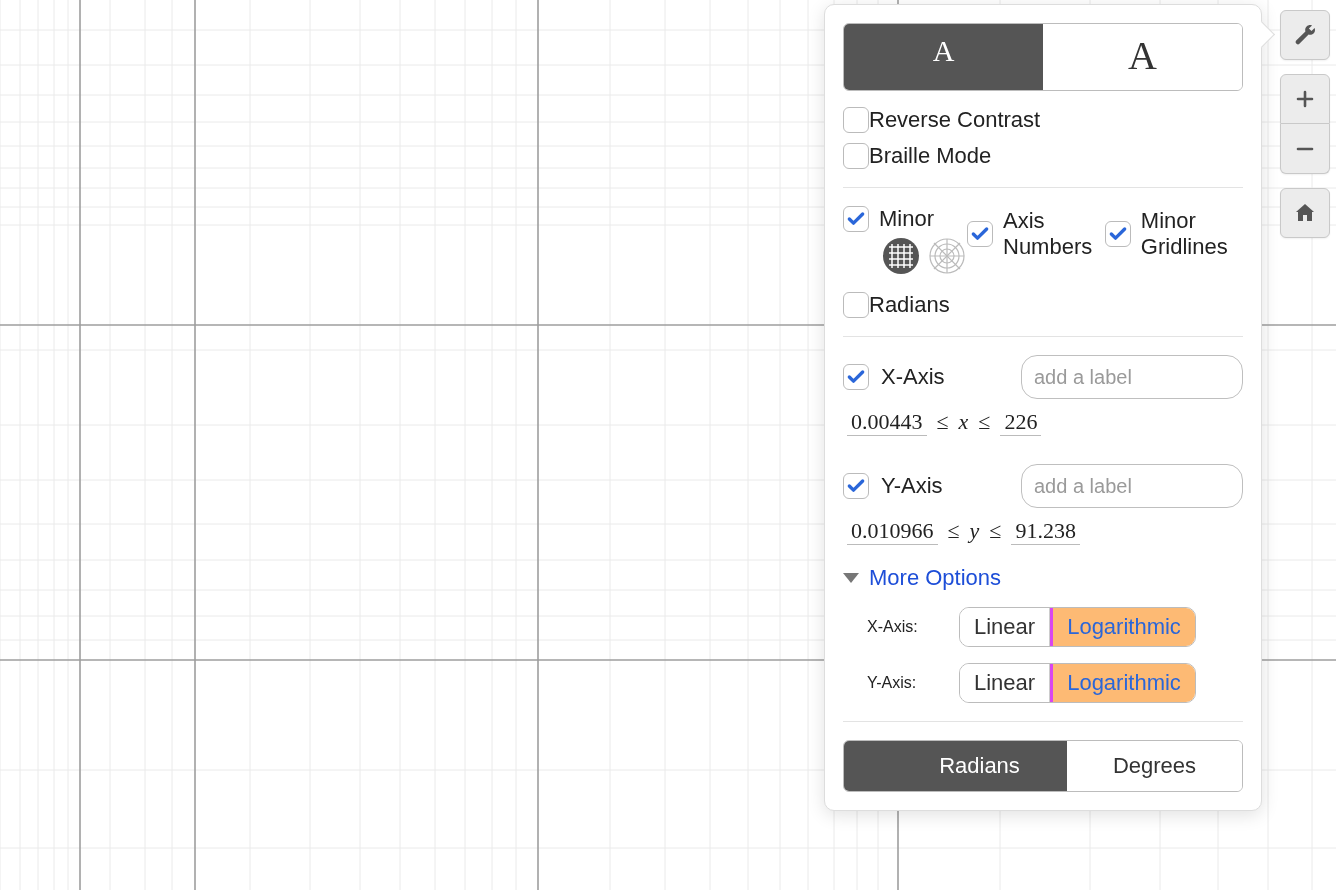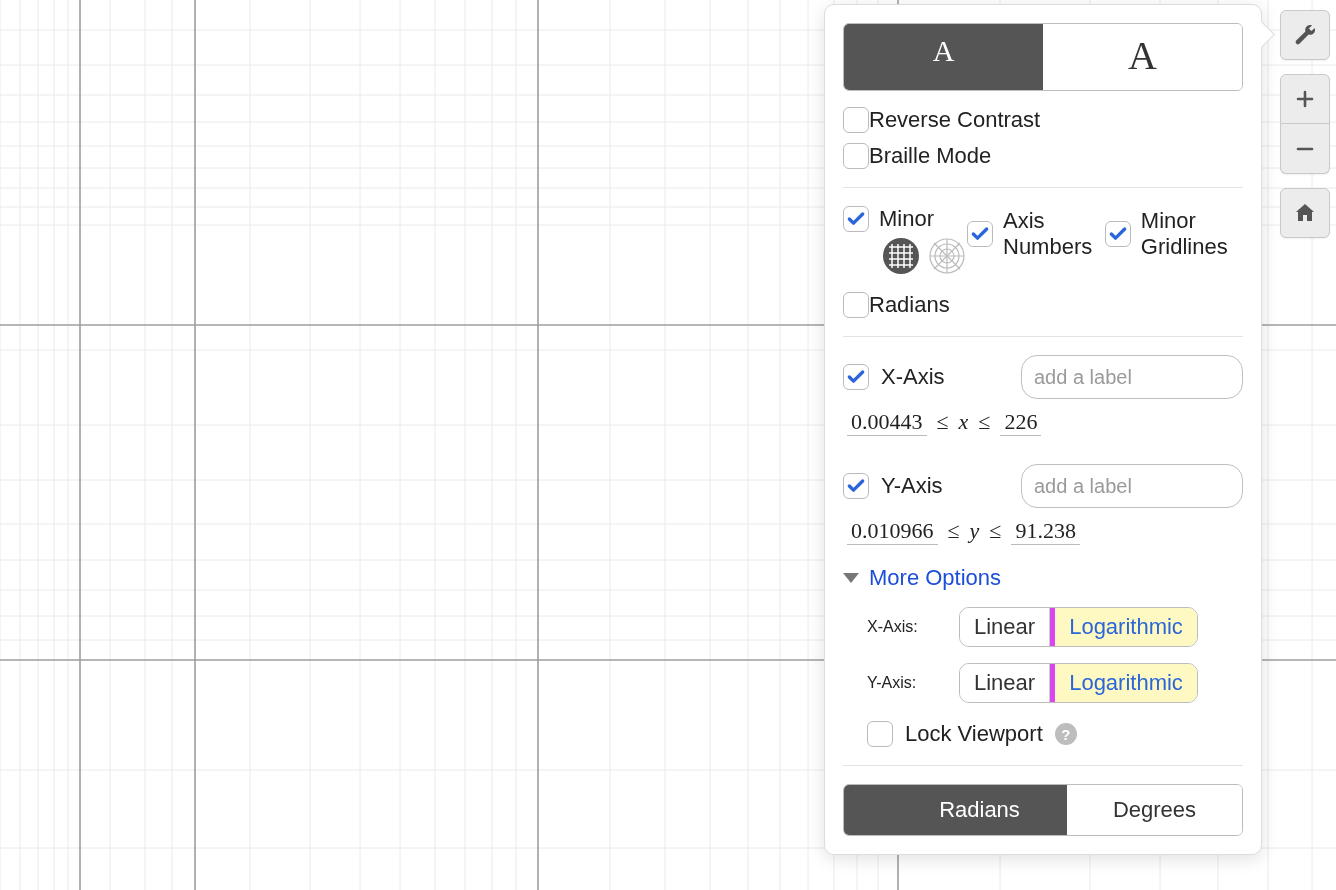--- a/index.html
+++ b/index.html
@@ -34,21 +34,21 @@
     transform: rotate(45deg);
   }
 
   
   .seg { display: flex; border: 1px solid #bcbcbc; border-radius: 6px; overflow: hidden; }
   .seg .seg-btn { flex: 1; text-align: center; padding: 10px 0 12px; background: #fff; color: #333; cursor: pointer; font-size: 22px; }
   .seg .seg-btn.active { background: #555; color: #fff; }
   .seg.top .seg-btn { font-size: 30px; font-family: Georgia, "Times New Roman", serif; line-height: 1; padding: 12px 0 14px; }
   .seg.top .seg-btn.big { font-size: 40px; }
   .seg.scale .seg-btn { font-size: 22px; padding: 6px 14px; }
-  .seg.scale .seg-btn.sel { background: #fef9c3; color: #2a66d9; border-left: 5px solid #d946ef; }
+  .seg.scale .seg-btn.sel { background: #fdba74; color: #2a66d9; border-left: 3px solid #d946ef; }
   .seg.scale { border-color: #bcbcbc; border-radius: 10px; }
   .seg.scale .seg-btn:first-child { border-right: 1px solid #ccc; }
   .seg.angle .seg-btn { font-size: 22px; padding: 12px 0; }
   .seg.angle .seg-btn.active { background: #555; color: #fff; padding-left: 48px; }
 
   .row { display: flex; align-items: center; margin-top: 16px; }
   .row.tight { margin-top: 10px; }
   .row.section { margin-top: 18px; }
 
   .chk { width: 26px; height: 26px; border: 1px solid #bbb; border-radius: 6px; background: #fff; display: inline-flex; align-items: center; justify-content: center; flex: 0 0 26px; cursor: pointer; }
@@ -329,27 +329,20 @@
   </div>
 
   <div class="scale-row">
     <span class="scale-lbl">Y-Axis:</span>
     <div class="seg scale">
       <div class="seg-btn">Linear</div>
       <div class="seg-btn sel">Logarithmic</div>
     </div>
   </div>
 
-  <div class="lock-row">
-    <span class="chk">
-      
-    </span>
-    <span class="lbl">Lock Viewport</span>
-    <span class="help">?</span>
-  </div>
 
   <hr class="hr">
 
   <div class="seg angle" style="margin-top:18px;">
     <div class="seg-btn active">Radians</div>
     <div class="seg-btn">Degrees</div>
   </div>
 
 </div>
 

